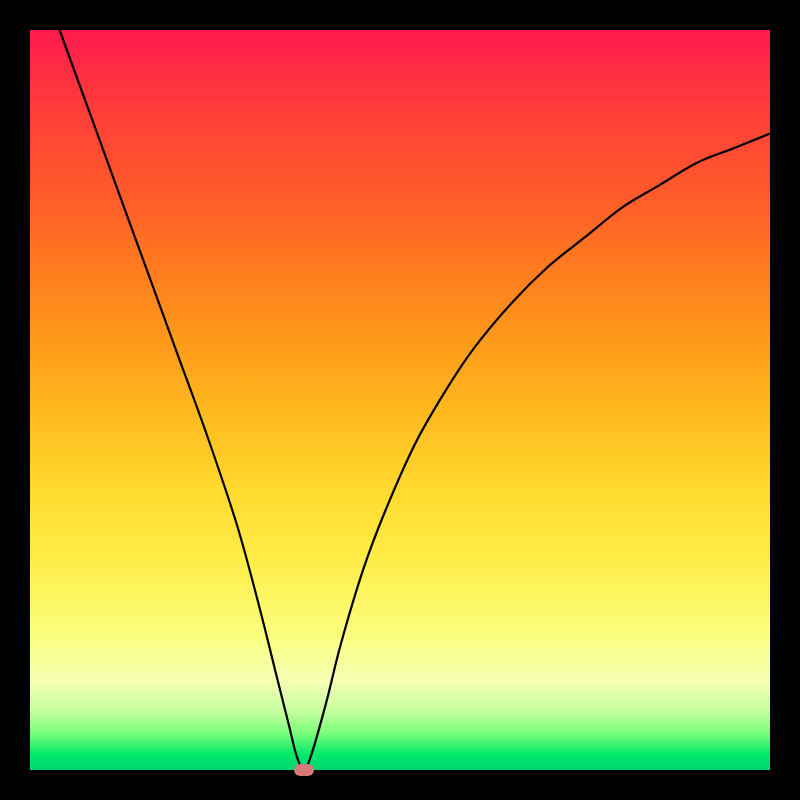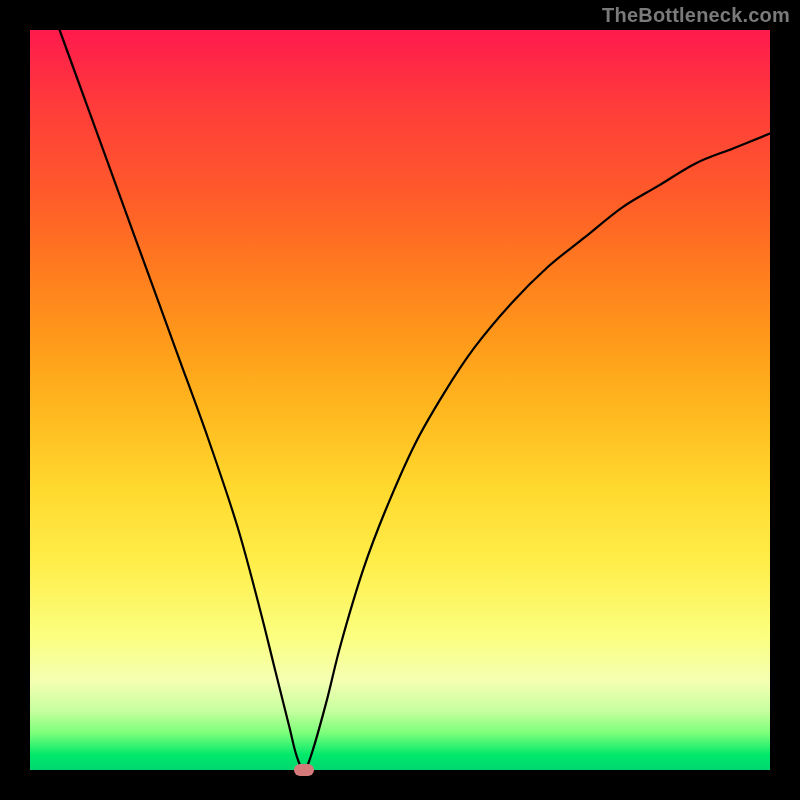--- a/index.html
+++ b/index.html
@@ -67,21 +67,20 @@
     height: 12px;
     border-radius: 6px;
     background: #d47a7a;
     transform: translate(-50%, -50%);
   }
 </style>
 </head>
 <body>
 
 <div class="frame">
-  <div class="attribution">TheBottleneck.com</div>
 
   <div class="plot-area">
     <svg class="curve" viewBox="0 0 740 740" preserveAspectRatio="none">
       <path id="curve-path" fill="none" stroke="#000000" stroke-width="2.2" stroke-linecap="round" stroke-linejoin="round" d="M 29.60 0.00 C 34.53 13.57, 49.33 54.27, 59.20 81.40 C 69.07 108.53, 78.93 135.67, 88.80 162.80 C 98.67 189.93, 108.53 217.07, 118.40 244.20 C 128.27 271.33, 138.13 298.47, 148.00 325.60 C 157.87 352.73, 167.73 378.63, 177.60 407.00 C 187.47 435.37, 198.57 467.43, 207.20 495.80 C 215.83 524.17, 223.23 553.77, 229.40 577.20 C 235.57 600.63, 239.27 616.67, 244.20 636.40 C 249.13 656.13, 255.30 680.80, 259.00 695.60 C 262.70 710.40, 263.93 717.80, 266.40 725.20 C 268.87 732.60, 271.33 740.00, 273.80 740.00 C 276.27 740.00, 277.50 736.30, 281.20 725.20 C 284.90 714.10, 291.07 691.90, 296.00 673.40 C 300.93 654.90, 304.63 636.40, 310.80 614.20 C 316.97 592.00, 325.60 562.40, 333.00 540.20 C 340.40 518.00, 346.57 501.97, 355.20 481.00 C 363.83 460.03, 374.93 434.13, 384.80 414.40 C 394.67 394.67, 404.53 378.63, 414.40 362.60 C 424.27 346.57, 432.90 333.00, 444.00 318.20 C 455.10 303.40, 468.67 287.37, 481.00 273.80 C 493.33 260.23, 505.67 247.90, 518.00 236.80 C 530.33 225.70, 542.67 217.07, 555.00 207.20 C 567.33 197.33, 579.67 186.23, 592.00 177.60 C 604.33 168.97, 616.67 162.80, 629.00 155.40 C 641.33 148.00, 653.67 139.37, 666.00 133.20 C 678.33 127.03, 690.67 123.33, 703.00 118.40 C 715.33 113.47, 733.83 106.07, 740.00 103.60"></path>
     </svg>
     <div id="marker" class="marker" style="left: 273.8px; top: 740px; background: rgb(212, 122, 122);"></div>
   </div>
 </div>
 
 </body></html>

